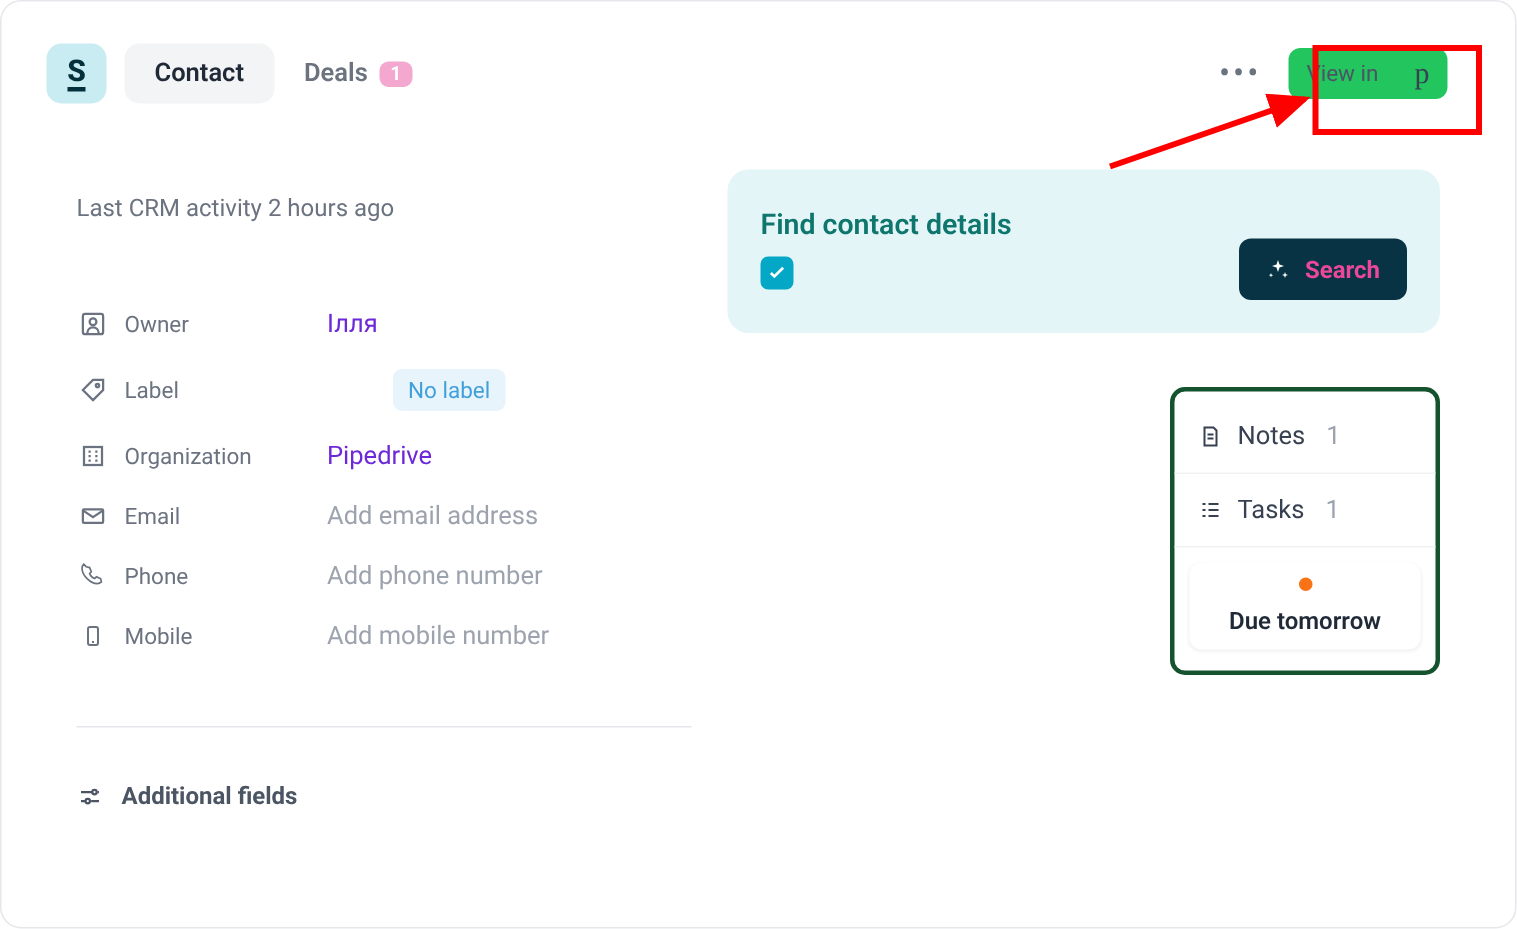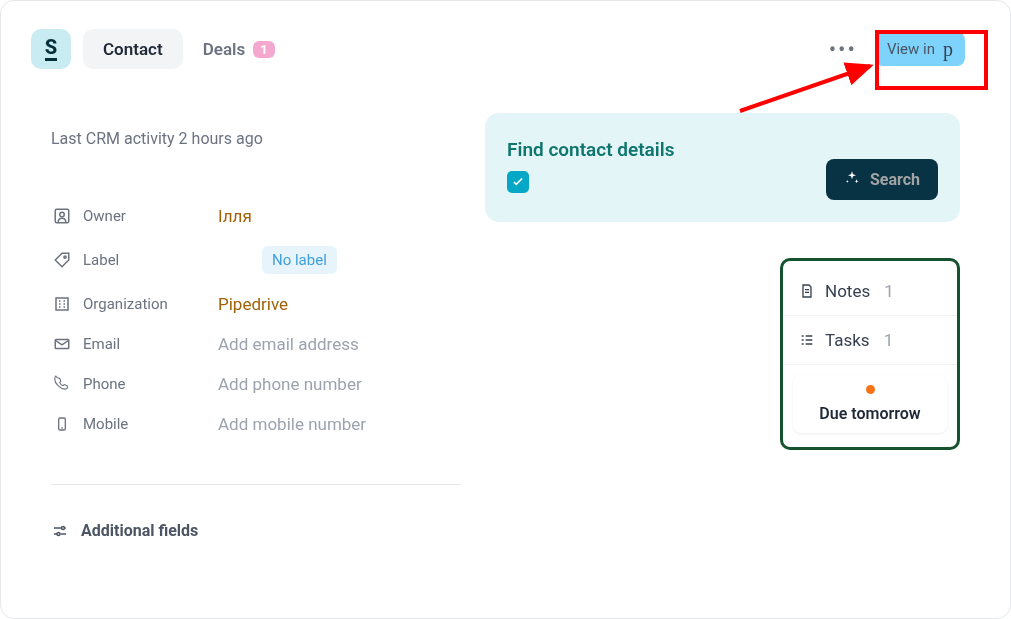--- a/index.html
+++ b/index.html
@@ -68,28 +68,28 @@
   }
   .spacer { flex: 1; }
   .dots {
     font-size: 22px;
     letter-spacing: 2px;
     color: #6b7280;
     cursor: pointer;
     margin-right: 18px;
   }
   .viewin-btn {
-    background: #7dd3fc;
+    background: #22c55e;
     border-radius: 8px;
     padding: 7px 12px;
     font-size: 15px;
     color: #4b5563;
     display: flex;
     align-items: center;
-    gap: 8px;
+    gap: 24px;
     cursor: pointer;
     position: relative;
   }
   .pipedrive-p {
     font-family: Georgia, "Times New Roman", serif;
     font-size: 20px;
     font-weight: normal;
     color: #374151;
     line-height: 1;
   }
@@ -114,21 +114,21 @@
     display: flex;
     align-items: center;
     justify-content: center;
   }
   .field-label {
     width: 135px;
     color: #6b7280;
     margin-left: 10px;
     font-size: 15px;
   }
-  .field-value { color: #a16207; font-size: 17px; }
+  .field-value { color: #6d28d9; font-size: 17px; }
   .field-placeholder { color: #9ca3af; font-size: 17px; cursor: pointer; }
   .label-pill {
     background: #e8f4fb;
     color: #41a0db;
     padding: 5px 10px;
     border-radius: 6px;
     font-size: 15px;
     margin-left: 44px;
   }
   .divider {
@@ -160,27 +160,27 @@
   .find-sub { display: flex; align-items: center; gap: 10px; margin-top: 10px; }
   .chk {
     width: 22px; height: 22px; border-radius: 5px;
     background: #05a7c7;
     display: flex; align-items: center; justify-content: center;
   }
   .find-sub-text { font-size: 16px; color: #374151; }
   .credit { color: #7e9ba1; }
   .search-btn {
     background: #083344;
-    color: #a3a3a3;
+    color: #ec4899;
     padding: 11px 18px;
     border-radius: 8px;
     font-size: 16px;
     font-weight: 700;
     display: flex;
-    align-items: flex-start;
+    align-items: center;
     gap: 10px;
     cursor: pointer;
     margin-top: 28px;
   }
 
   .side-panel {
     border: 3px solid #14532d;
     border-radius: 10px;
     padding: 6px 0;
     width: 180px;

